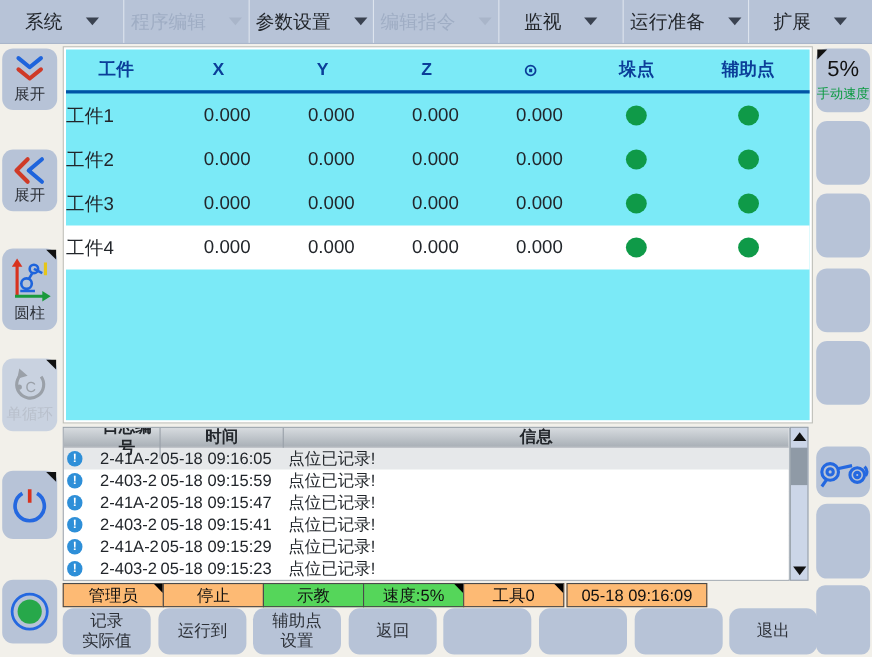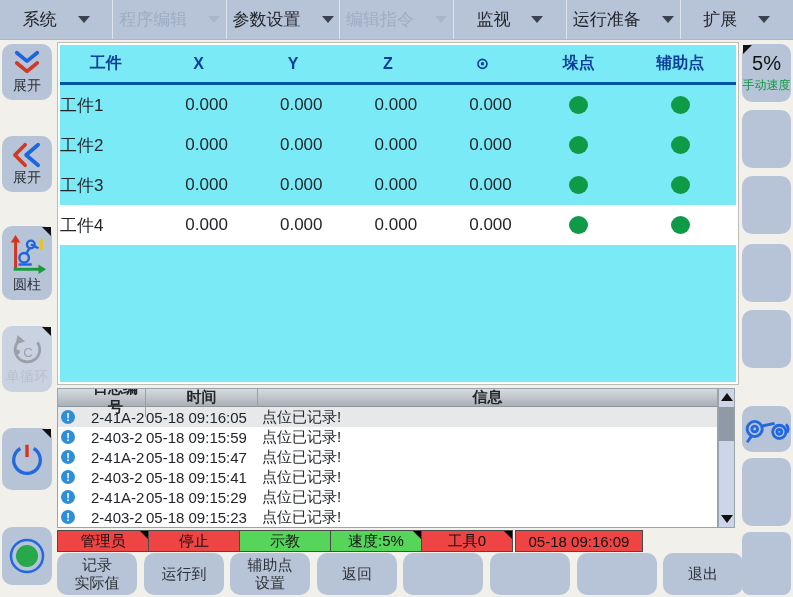--- a/index.html
+++ b/index.html
@@ -70,21 +70,21 @@
              background:#ccd6e8;border:1px solid #9aa2aa;}
   .sb-btn{position:absolute;left:0;width:15px;height:16px;display:flex;align-items:center;justify-content:center;}
   .sb-up{top:0;} .sb-down{bottom:0;}
   .tri-up{width:0;height:0;border-left:6px solid transparent;border-right:6px solid transparent;
           border-bottom:8px solid #111;}
   .tri-down{width:0;height:0;border-left:6px solid transparent;border-right:6px solid transparent;
           border-top:8px solid #111;}
   .sb-thumb{position:absolute;left:0;top:18px;width:15px;height:34px;background:#8f9aa6;}
   
   .status-bar{position:absolute;left:57px;top:530px;height:22px;display:flex;}
-  .st-box{position:relative;width:92px;height:22px;background:#ef4444;border:1px solid #4a4a4a;
+  .st-box{position:relative;width:92px;height:22px;background:#fdba74;border:1px solid #4a4a4a;
           margin-right:-1px;display:flex;align-items:center;justify-content:center;
           font-size:15px;color:#111;}
   .st-box.green{background:var(--status-green);}
   .st-box.wide{width:128px;margin-left:3px;}
   .st-mark{position:absolute;top:0;right:0;width:0;height:0;
            border-top:8px solid #000;border-left:8px solid transparent;}
   
   .bottom-key{top:553px;height:42px;width:80px;}
   .bottom-key .lbl{font-size:15px;}
   

